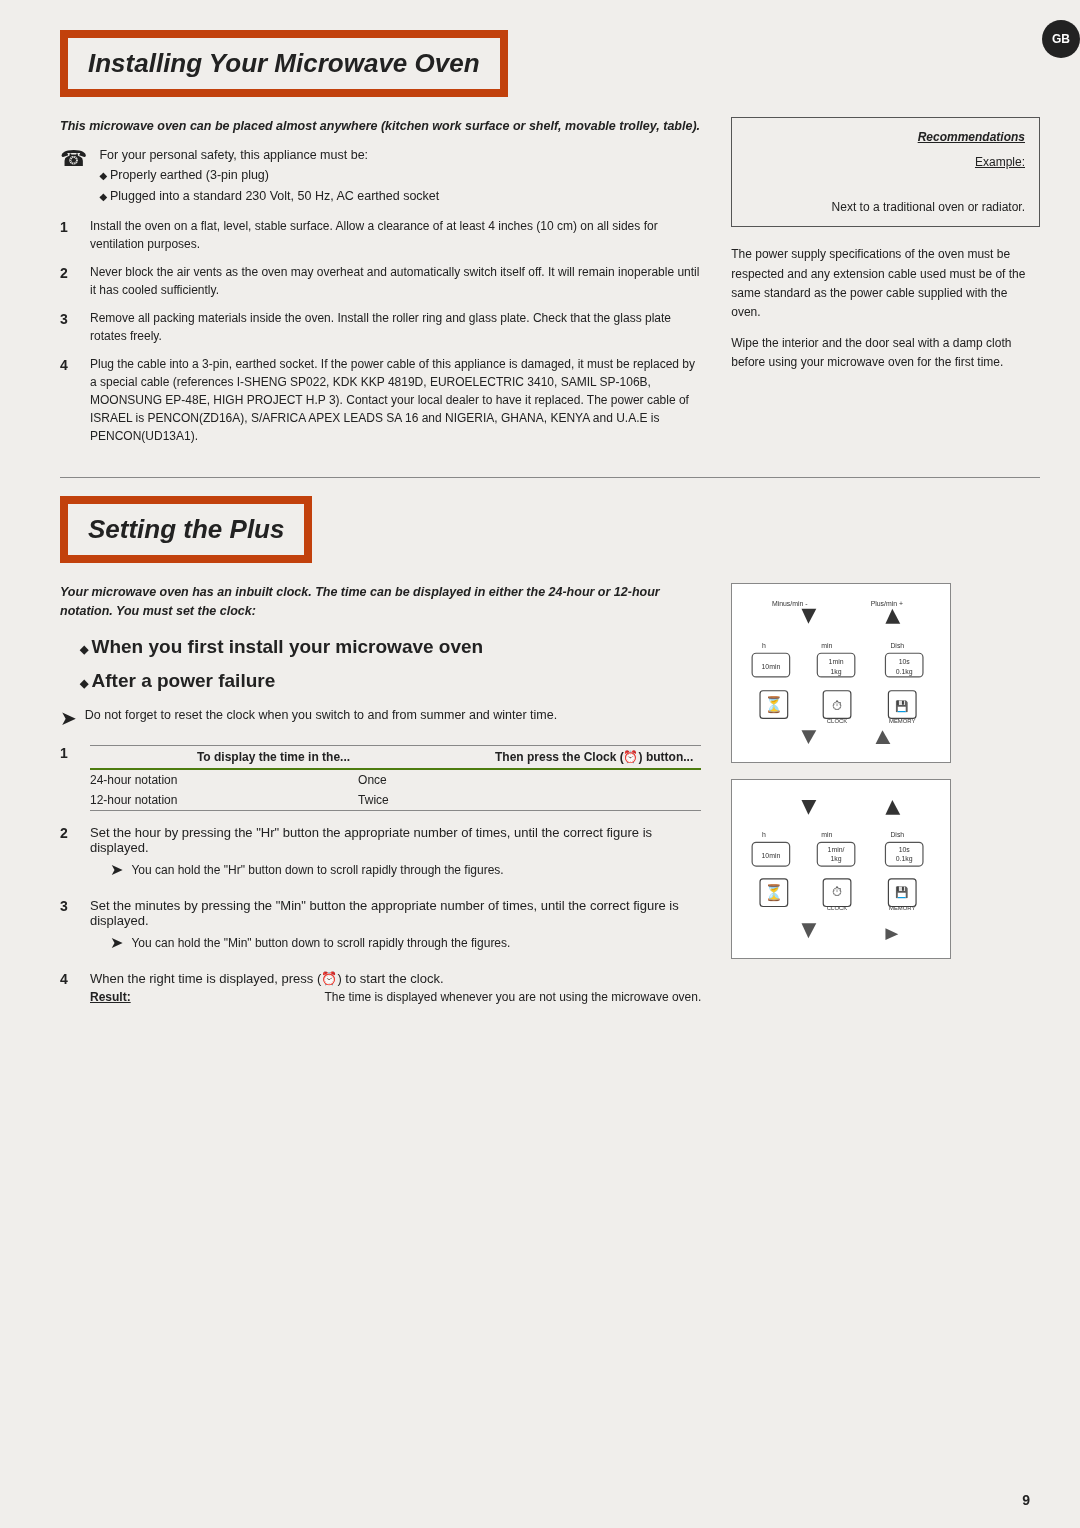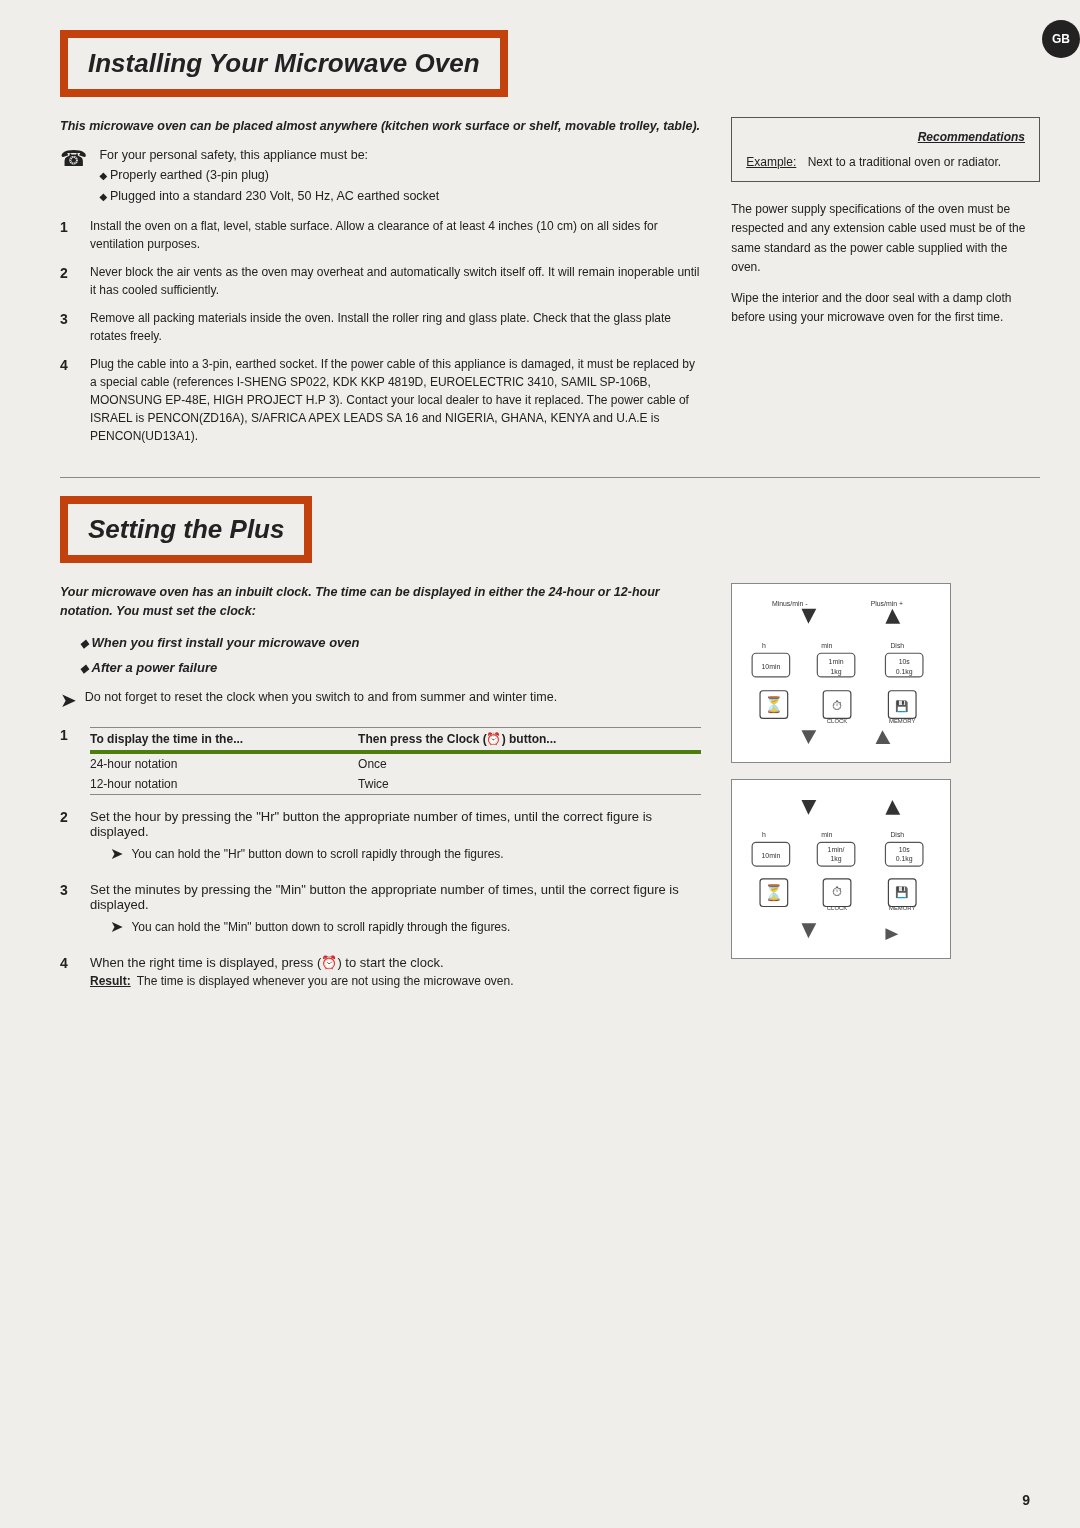--- a/index.html
+++ b/index.html
@@ -136,20 +136,21 @@
       font-style: italic;
       text-decoration: underline;
       margin-bottom: 6px;
     }
     .rec-box p {
       margin-bottom: 8px;
     }
     .rec-box .example {
       display: flex;
       gap: 4px;
+      flex-direction: column;
     }
     .underline {
       text-decoration: underline;
     }
 
     
     .right-text {
       font-size: 12px;
       line-height: 1.6;
     }
@@ -169,23 +170,22 @@
       margin-top: 10px;
     }
 
     
     .diamond-list {
       list-style: none;
       padding: 0;
       margin: 10px 0 10px 20px;
     }
     .diamond-list li {
-      font-size: 13px;
-      font-weight: bold;
-      font-style: italic;
+      font-size: 19px;
+      font-weight: bold;
       margin-bottom: 6px;
       line-height: 1.5;
     }
     .diamond-list li::before {
       content: "◆ ";
       font-size: 11px;
     }
 
     
     .arrow-note {
@@ -203,24 +203,24 @@
 
     
     .step-table {
       width: 100%;
       border-collapse: collapse;
       margin-bottom: 2px;
       font-size: 12px;
     }
     .step-table th {
       font-weight: bold;
-      text-align: left;
+      text-align: right;
       padding: 4px 8px 4px 0;
       border-top: 1.5px solid #888;
-      border-bottom: 4px solid #4d7c0f;
+      border-bottom: 2px solid #4d7c0f;
     }
     .step-table td {
       padding: 3px 8px 3px 0;
     }
     .step-table tr:last-child td {
       border-bottom: 1.5px solid #888;
       margin-left: 24px;
     }
 
     
@@ -401,21 +401,21 @@
               <span class="arrow-symbol" style="font-size:16px;">➤</span>
               <span>You can hold the "Min" button down to scroll rapidly through the figures.</span>
             </div>
           </div>
         </div>
 
         <div style="display:flex; gap:14px; margin-bottom:10px;">
           <span class="step-num">4</span>
           <div style="flex:1;">
             <span>When the right time is displayed, press (⏰) to start the clock.</span>
-            <div style="display:flex; gap:6px; margin-top:4px; font-size:12px;">
+            <div style="display:flex; gap:6px; margin-top:4px; font-size:12px;justify-content:space-between;">
               <span class="underline bold-label">Result:</span>
               <span>The time is displayed whenever you are not using the microwave oven.</span>
             </div>
           </div>
         </div>
       </div>
 
       <div class="col-right diagrams-col">
 
         <div class="diagram-box">

